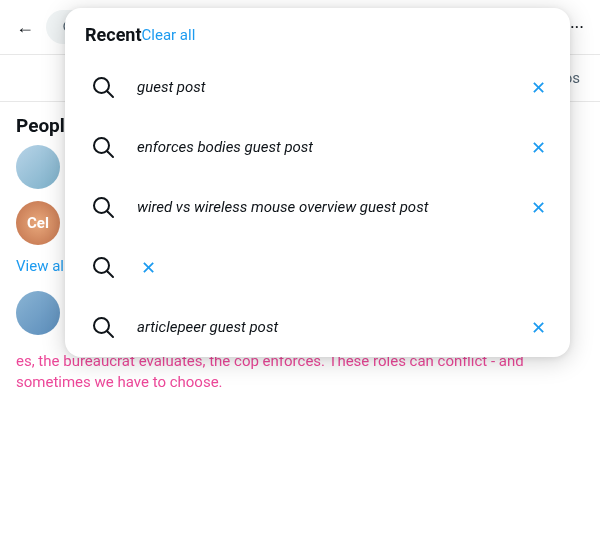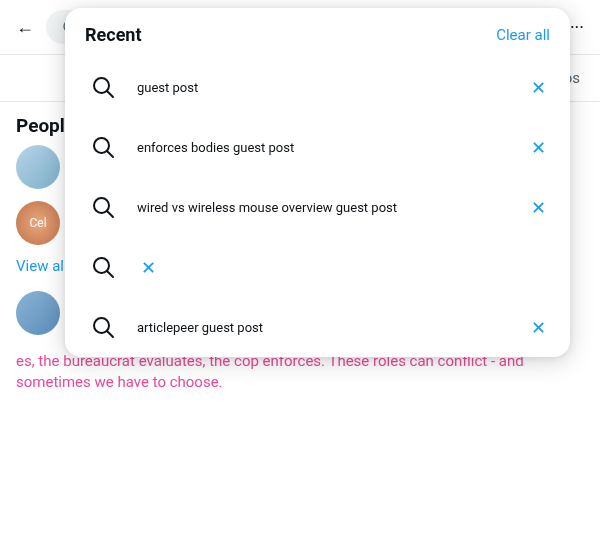--- a/index.html
+++ b/index.html
@@ -134,21 +134,20 @@
       right: 30px;
       background: #fff;
       border-radius: 16px;
       box-shadow: 0 4px 24px rgba(0,0,0,0.18), 0 1px 6px rgba(0,0,0,0.08);
       z-index: 100;
       overflow: hidden;
     }
 
     .dropdown-header {
       display: flex;
-      justify-content: space-between;
       align-items: center;
       padding: 16px 20px 12px;
     }
 
     .dropdown-title {
       font-size: 18px;
       font-weight: 700;
       color: #0f1419;
     }
 
@@ -172,22 +171,23 @@
       width: 36px;
       height: 36px;
       display: flex;
       align-items: center;
       justify-content: center;
       flex-shrink: 0;
     }
 
     .search-item-text {
       flex: 1;
-      font-size: 13px;
-      color: #0f1419;
+      font-size: 15px;
+      color: #0f1419;
+      font-style: italic;
     }
 
     .remove-btn {
       background: none;
       border: none;
       color: #1d9bf0;
       font-size: 18px;
       cursor: pointer;
       padding: 4px;
     }
@@ -217,21 +217,21 @@
     <span class="people-title">People</span>
   </div>
 
   <div style="display:flex;align-items:center;padding:4px 16px;gap:8px;">
     <div style="width:44px;height:44px;border-radius:50%;background:linear-gradient(135deg,#b8d4e8,#7bafc8);overflow:hidden;"></div>
     <button class="follow-btn">Follow</button>
     <span style="font-size:13px;color:#536471;">ust guest</span>
   </div>
 
   <div style="display:flex;align-items:center;padding:4px 16px;gap:8px;margin-top:4px;">
-    <div style="width:44px;height:44px;border-radius:50%;background:radial-gradient(circle,#e8a87c,#c0704a);overflow:hidden;display:flex;align-items:center;justify-content:center;font-size:12px;font-weight:400;color:#fff;">Cel</div>
+    <div style="width:44px;height:44px;border-radius:50%;background:radial-gradient(circle,#e8a87c,#c0704a);overflow:hidden;display:flex;align-items:center;justify-content:center;font-size:15px;font-weight:700;color:#fff;">Cel</div>
     <button class="follow-btn">Follow</button>
   </div>
 
   <div class="view-all">View all</div>
 
   <div style="padding:8px 16px;">
     <div style="width:44px;height:44px;border-radius:50%;background:linear-gradient(135deg,#8ab4d4,#5a8cba);overflow:hidden;"></div>
   </div>
 
   <div class="tweet-text">es, the bureaucrat evaluates, the cop enforces. These roles can conflict - and sometimes we have to choose.</div>

